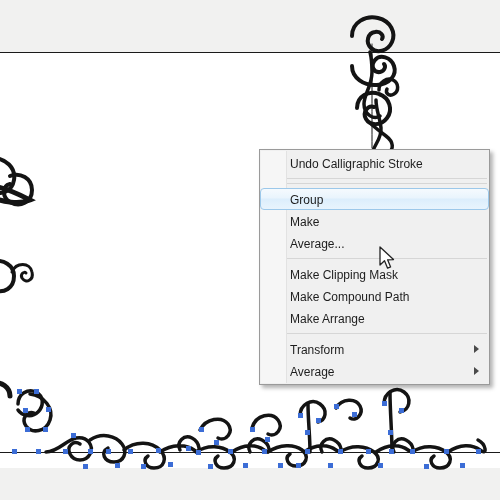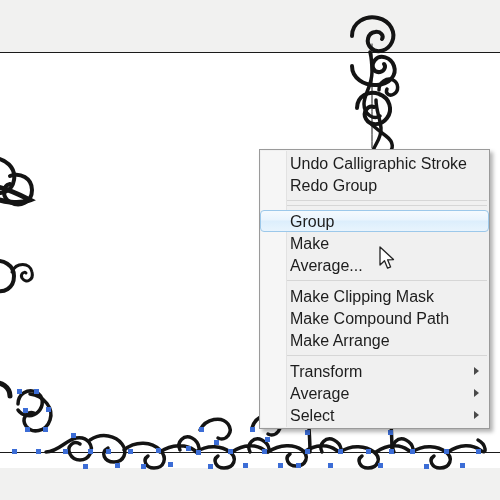--- a/index.html
+++ b/index.html
@@ -60,21 +60,21 @@
 
   
   .context-menu {
     position: absolute;
     left: 259px;
     top: 149px;
     width: 231px;
     background: #f0f0f0;
     border: 1px solid #9a9a9a;
     box-shadow: 3px 3px 4px rgba(0,0,0,0.30);
-    font-size: 16px;
+    font-size: 12px;
     color: #1d1d1d;
     box-sizing: border-box;
     padding: 2px 0 2px 0;
   }
   .menu-gutter {
     position: absolute;
     left: 1px;
     top: 1px;
     bottom: 1px;
     width: 25px;
@@ -244,34 +244,32 @@
       <rect x="444" y="449" width="5" height="5"></rect>
       <rect x="460" y="463" width="5" height="5"></rect>
       <rect x="476" y="449" width="5" height="5"></rect>
     </g>
   </svg>
 
   <div class="context-menu">
     <div class="menu-gutter"></div>
     <div class="menu-list">
         <div class="menu-item"><span class="label">Undo Calligraphic Stroke</span></div>
-        <div class="menu-item"><span class="label">Redo Group</span></div>
         <div class="menu-separator"></div>
         <div class="menu-separator"></div>
         <div class="menu-item highlight"><span class="label">Group</span></div>
         <div class="menu-item"><span class="label">Make</span></div>
         <div class="menu-item"><span class="label">Average...</span></div>
         <div class="menu-separator"></div>
         <div class="menu-item"><span class="label">Make Clipping Mask</span></div>
         <div class="menu-item"><span class="label">Make Compound Path</span></div>
         <div class="menu-item"><span class="label">Make Arrange</span></div>
         <div class="menu-separator"></div>
         <div class="menu-item"><span class="label">Transform</span><span class="submenu-arrow"></span></div>
         <div class="menu-item"><span class="label">Average</span><span class="submenu-arrow"></span></div>
-        <div class="menu-item"><span class="label">Select</span><span class="submenu-arrow"></span></div>
       </div>
   </div>
 
   <svg class="cursor" viewBox="0 0 18 26" xmlns="http://www.w3.org/2000/svg" style="left: 379px; top: 246px;">
     <polygon points="1,1 1,19 5.5,14.8 8.6,22.2 11.6,20.9 8.6,13.8 14.5,13.6" fill="#ffffff" stroke="#232323" stroke-width="1.3" stroke-linejoin="round"></polygon>
   </svg>
 
 </div>
 
 </body></html>

